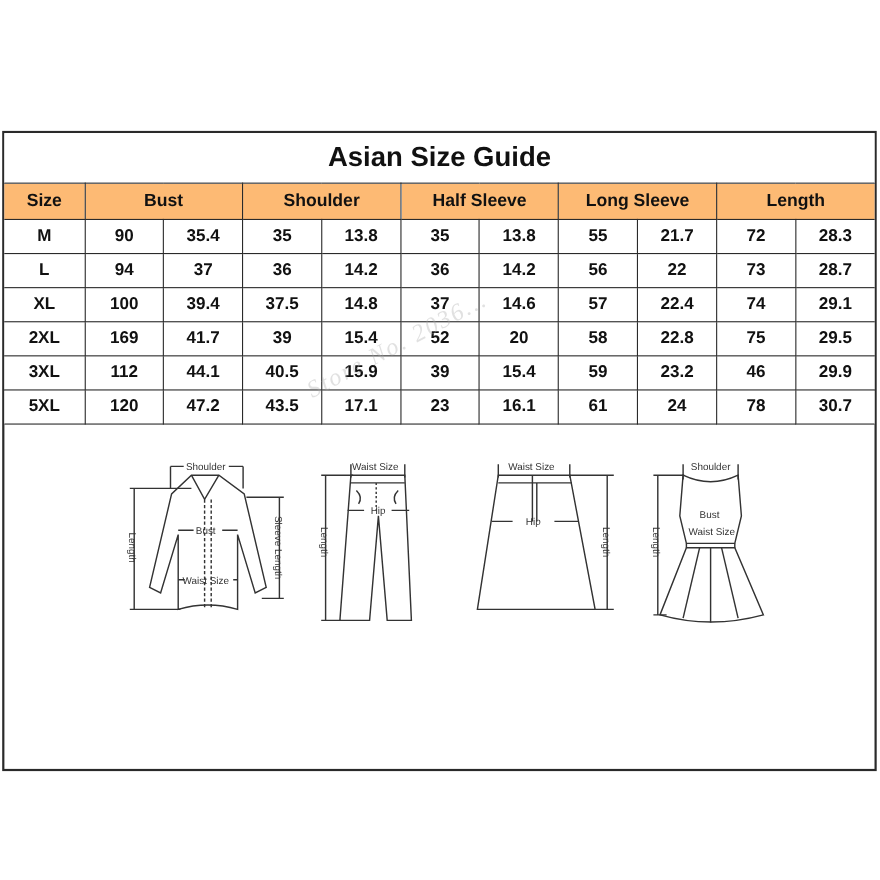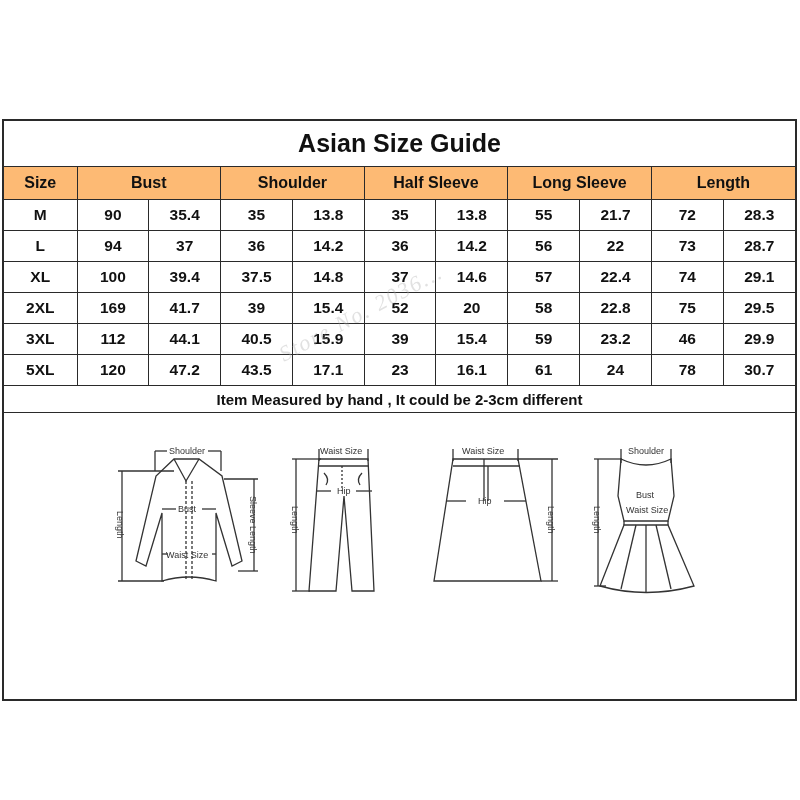--- a/index.html
+++ b/index.html
@@ -130,23 +130,20 @@
           <td>17.1</td>
           <td>23</td>
           <td>16.1</td>
           <td>61</td>
           <td>24</td>
           <td>78</td>
           <td>30.7</td>
         </tr>
       </tbody>
     <tbody>
-        <tr class="note">
-      <td colspan="11">Item Measured by hand , It could be 2-3cm different</td>
-    </tr>
   </tbody>
     </table>
 
   <div class="diagrams">
 
     <div class="diagram" style="left:100px; top:8px;">
       <svg width="170" height="175" viewBox="0 0 170 175">
         <g stroke="#333" stroke-width="1.3" fill="none">
           <path d="M70 38 L95 38 L118 55 L138 140 L128 145 L112 92 L112 160 Q85 152 58 160 L58 92 L42 145 L32 140 L52 55 Z"></path>
           <path d="M70 38 L82 60 L95 38"></path>

